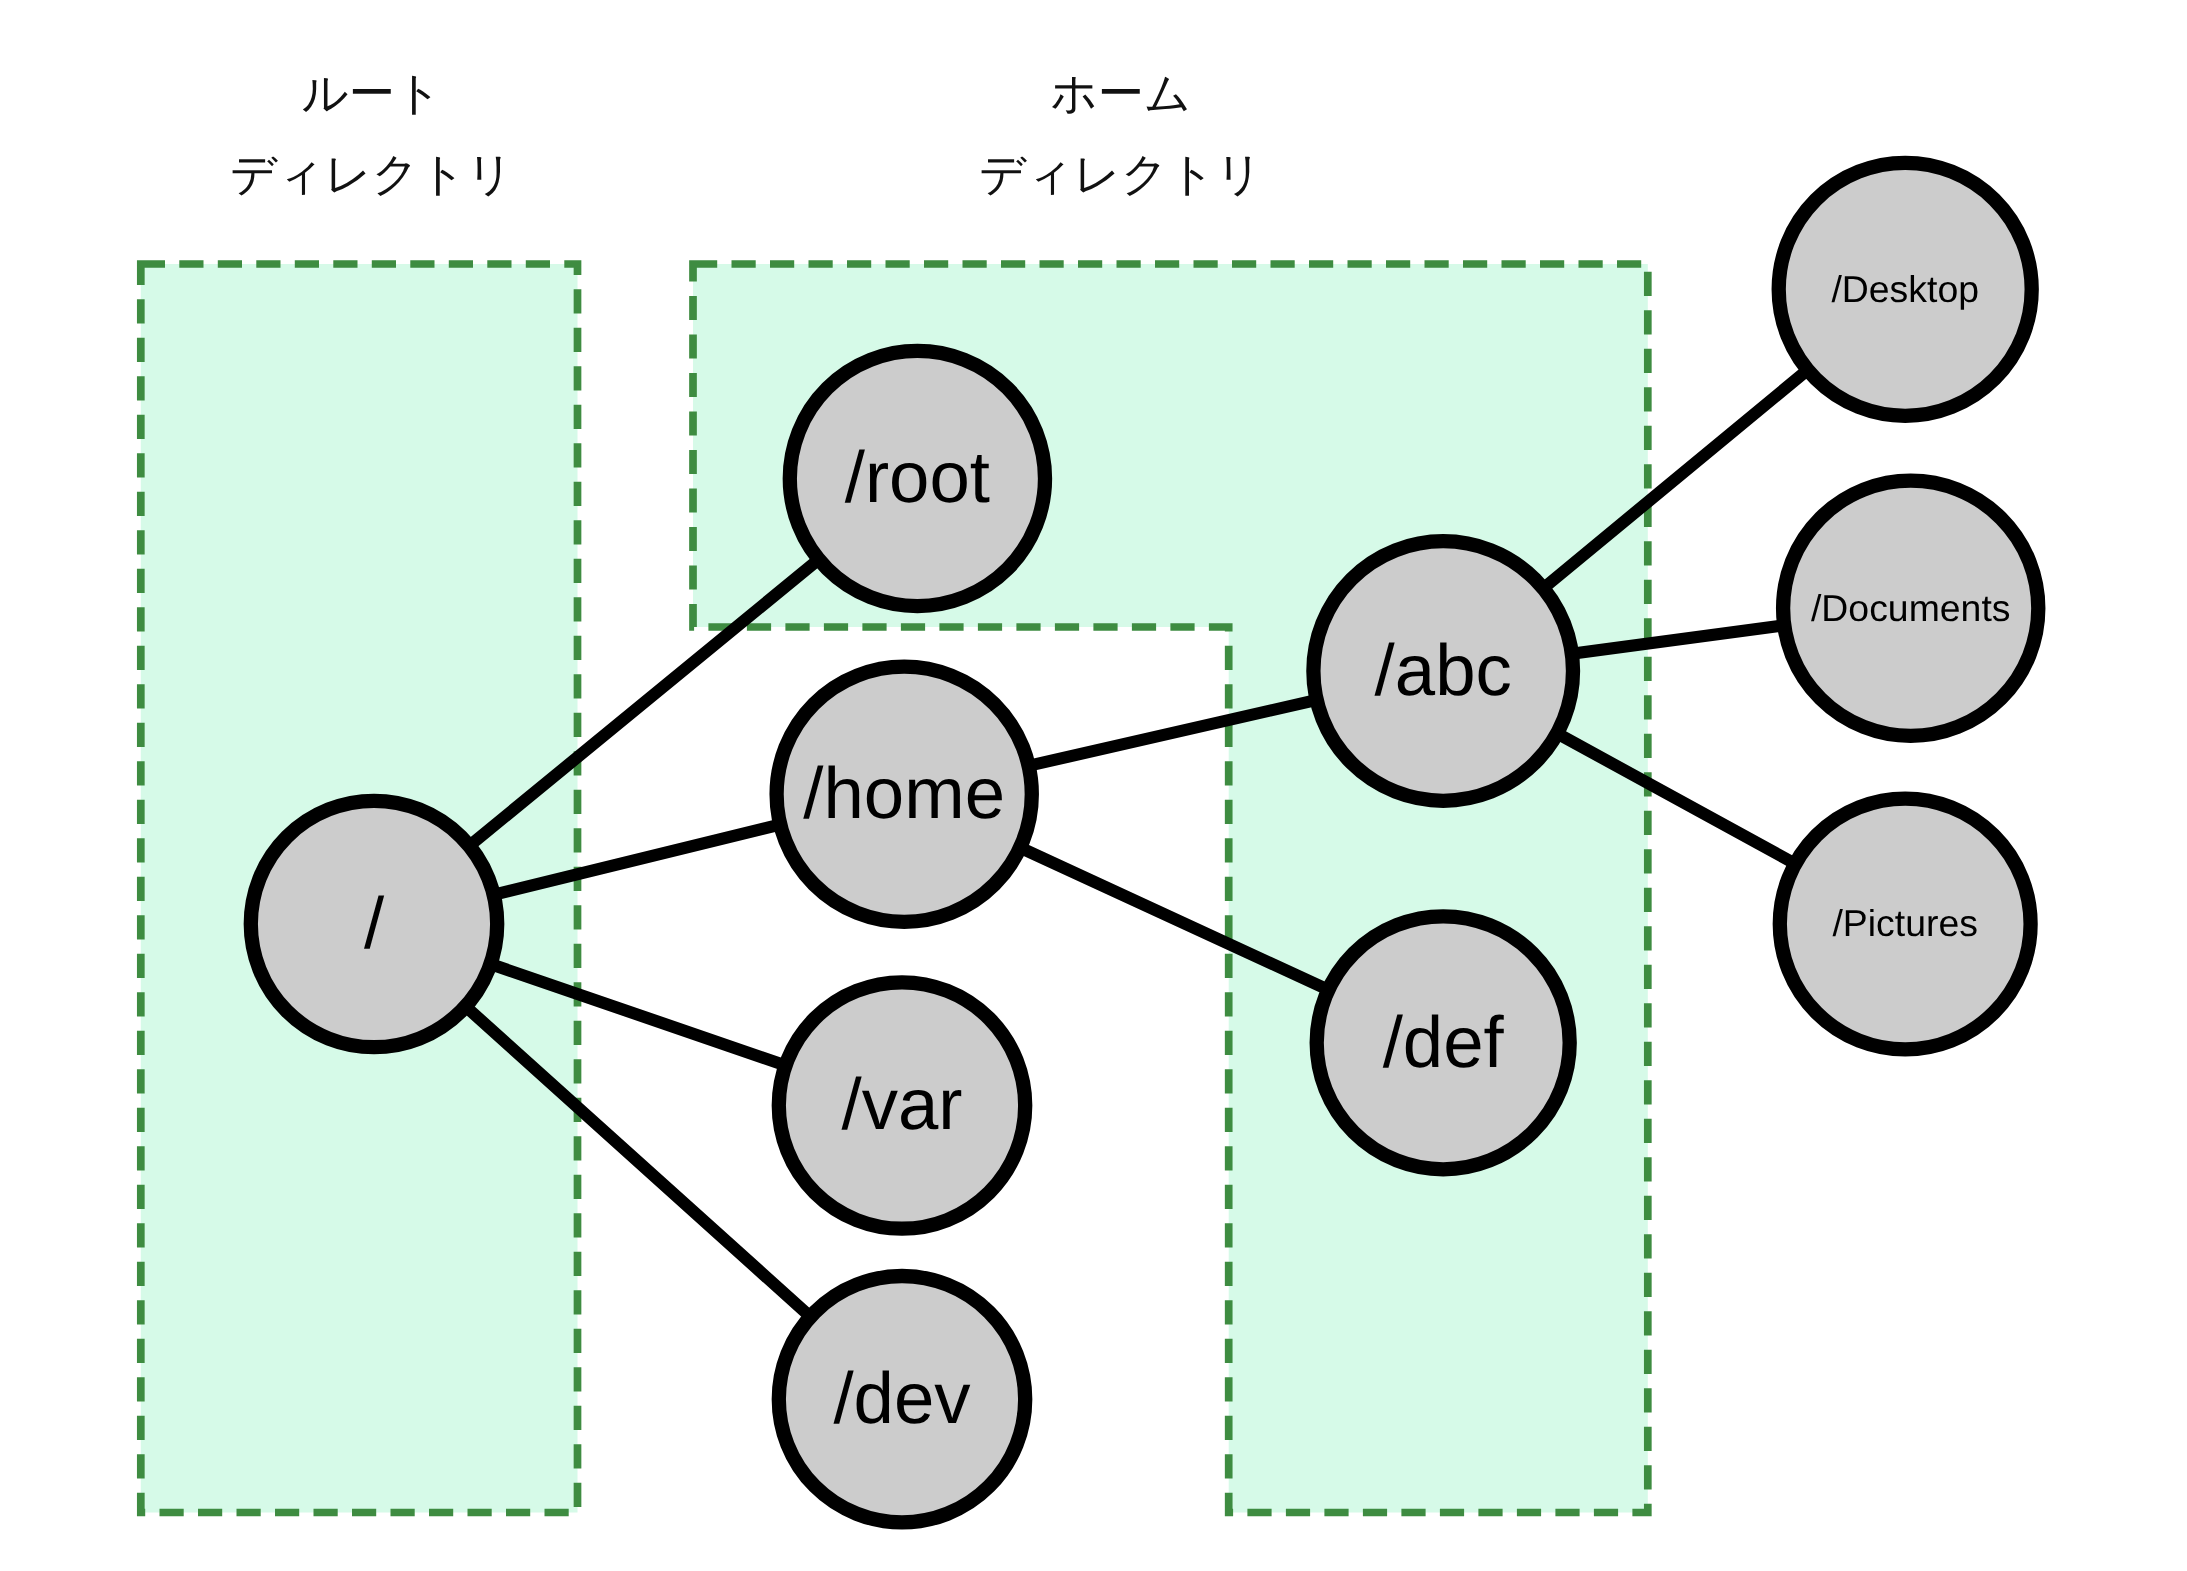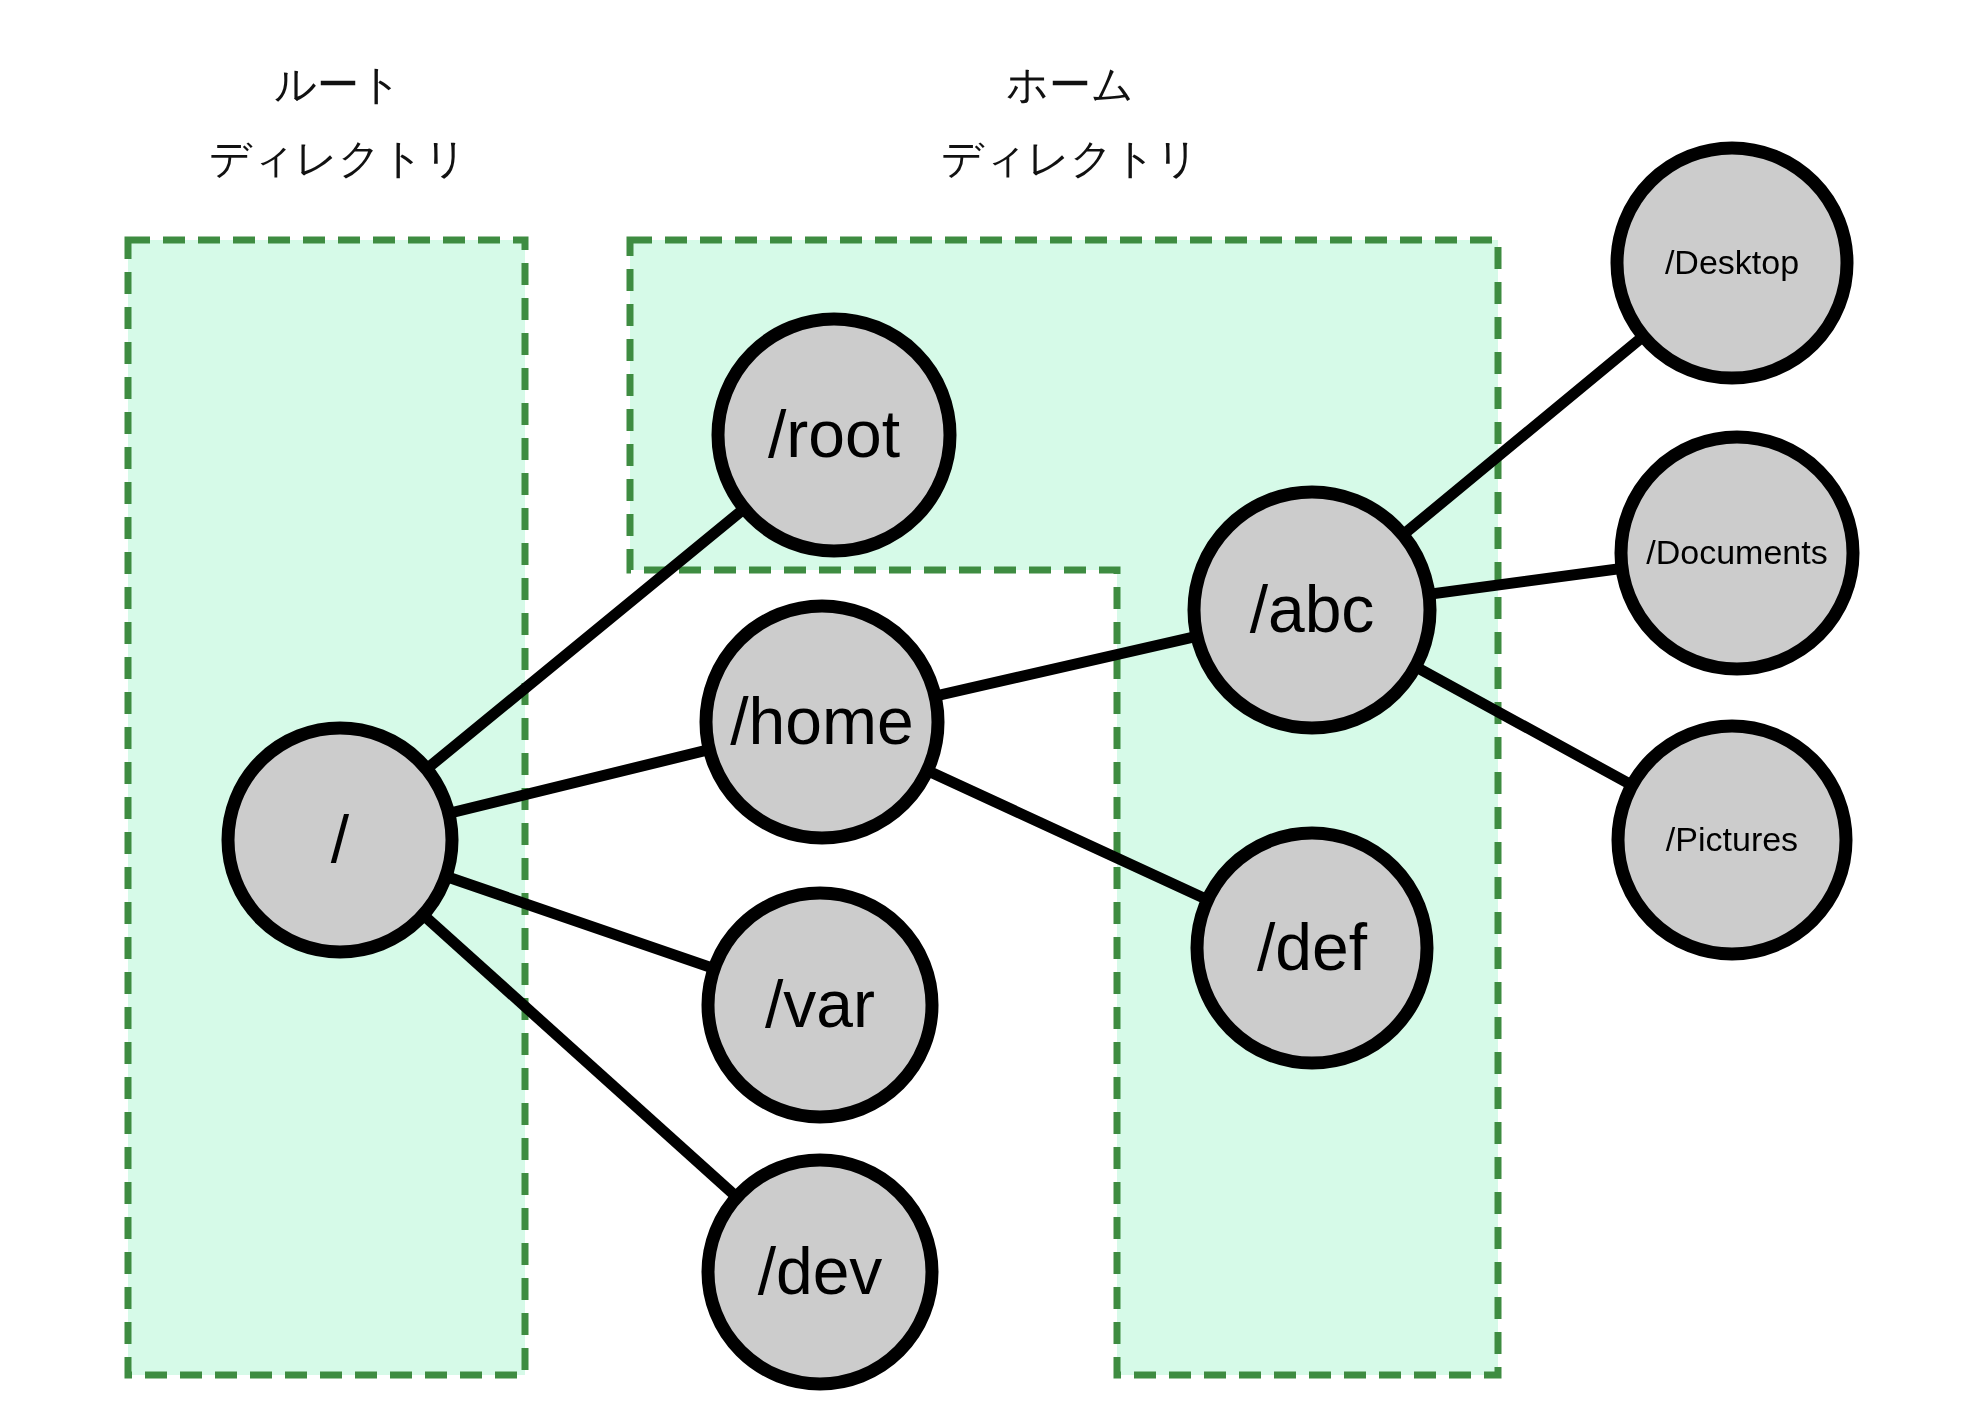--- a/index.html
+++ b/index.html
@@ -72,18 +72,18 @@
       <text x="1737" y="553" dy="0.33em" text-anchor="middle" font-size="34" fill="#000000">/Documents</text>
       <circle cx="1732" cy="840" r="114" fill="#cccccc" stroke="#000000" stroke-width="13"></circle>
       <text x="1732" y="840" dy="0.33em" text-anchor="middle" font-size="34" fill="#000000">/Pictures</text>
     </svg>
 
   <div class="region-label" style="left:338px;">
     <span class="line">ルート</span>
     <span class="line">ディレクトリ</span>
   </div>
 
-  <div class="region-label" style="left:1070px;">
+  <div class="region-label" style="left:1019px;">
     <span class="line">ホーム</span>
     <span class="line">ディレクトリ</span>
   </div>
 
 </div>
 
 </body></html>

